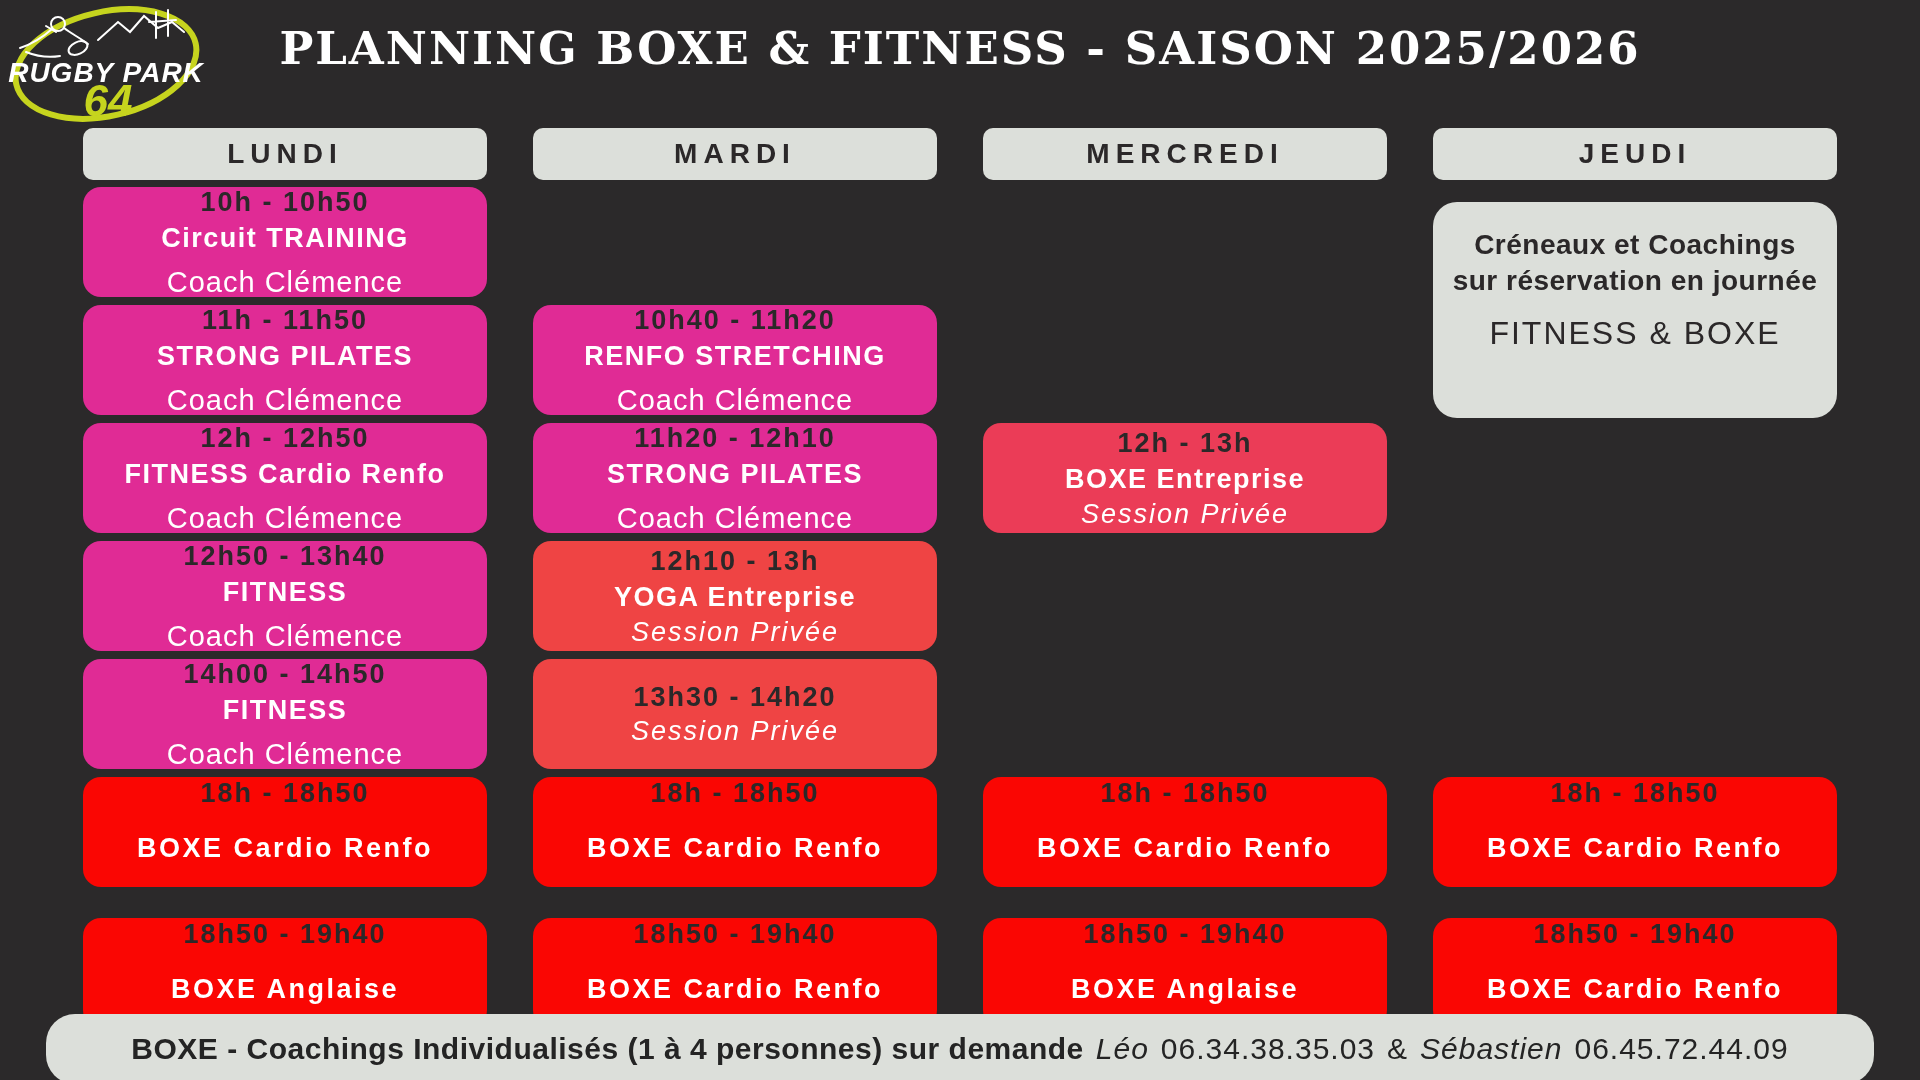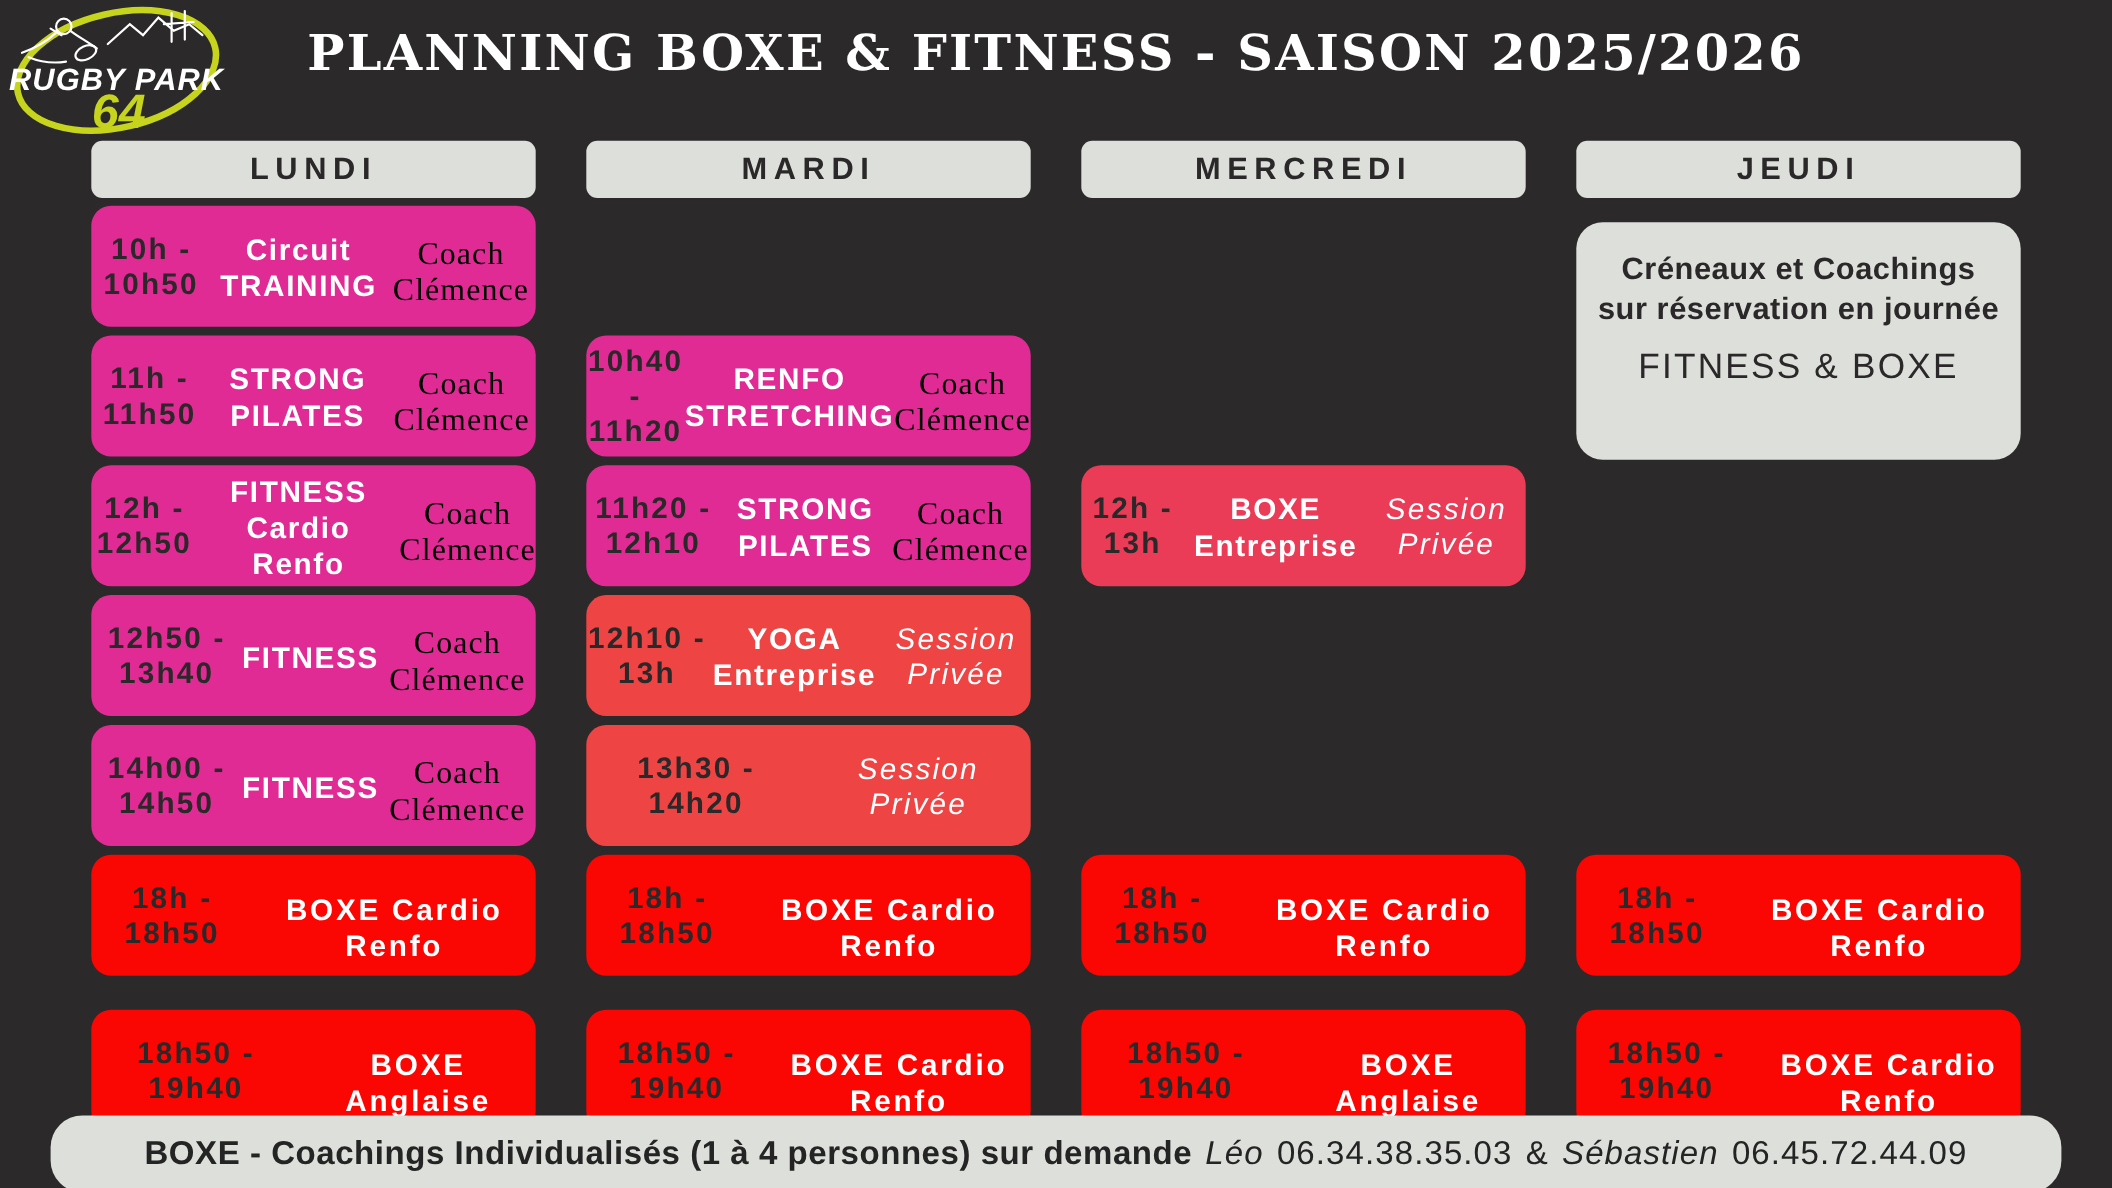--- a/index.html
+++ b/index.html
@@ -23,31 +23,31 @@
     font-weight:bold;font-size:28px;letter-spacing:6px;color:#2b2829;
   }
   
   .c1{left:83px}.c2{left:533px}.c3{left:983px}.c4{left:1433px}
   
   .r1{top:187px}.r2{top:305px}.r3{top:423px}.r4{top:541px}
   .r5{top:659px}.r6{top:777px}.r7{top:918px}
   
   .card{
     position:absolute;width:404px;height:110px;border-radius:18px;
-    display:flex;align-items:center;justify-content:center;
+    display:flex;flex-direction:column;align-items:center;justify-content:center;
     text-align:center;box-sizing:border-box;
   }
   .magenta{background:#e02b95}
   .pink{background:#ef4444}
   .crimson{background:#eb3c57}
   .red{background:#fa0603;justify-content:flex-start;}
   .time{font-weight:800;font-size:27px;color:#2b2829;letter-spacing:2px;line-height:32px;}
   .ctitle{font-weight:800;font-size:27px;color:#ffffff;letter-spacing:1.5px;line-height:33px;margin-top:4px;}
   .red .ctitle{margin-top:23px;letter-spacing:2.5px;}
-  .coach{font-weight:400;font-size:29px;color:#000000;letter-spacing:1px;line-height:33px;margin-top:11px;font-family:Liberation Serif, serif;}
+  .coach{font-weight:400;font-size:29px;color:#ffffff;letter-spacing:1px;line-height:33px;margin-top:11px;}
   .session{font-style:italic;font-weight:400;font-size:27px;color:#ffffff;letter-spacing:2px;line-height:32px;margin-top:2px;}
   
   .info-card{
     position:absolute;left:1433px;top:202px;width:404px;height:216px;
     background:#dcdfda;border-radius:24px;color:#2b2829;
     display:flex;flex-direction:column;align-items:center;justify-content:flex-start;
     padding-top:25px;box-sizing:border-box;text-align:center;
   }
   .info-text{font-weight:800;font-size:28px;line-height:36px;width:366px;letter-spacing:0.5px;}
   .info-sub{margin-top:16px;font-weight:400;font-size:32px;letter-spacing:2px;}

